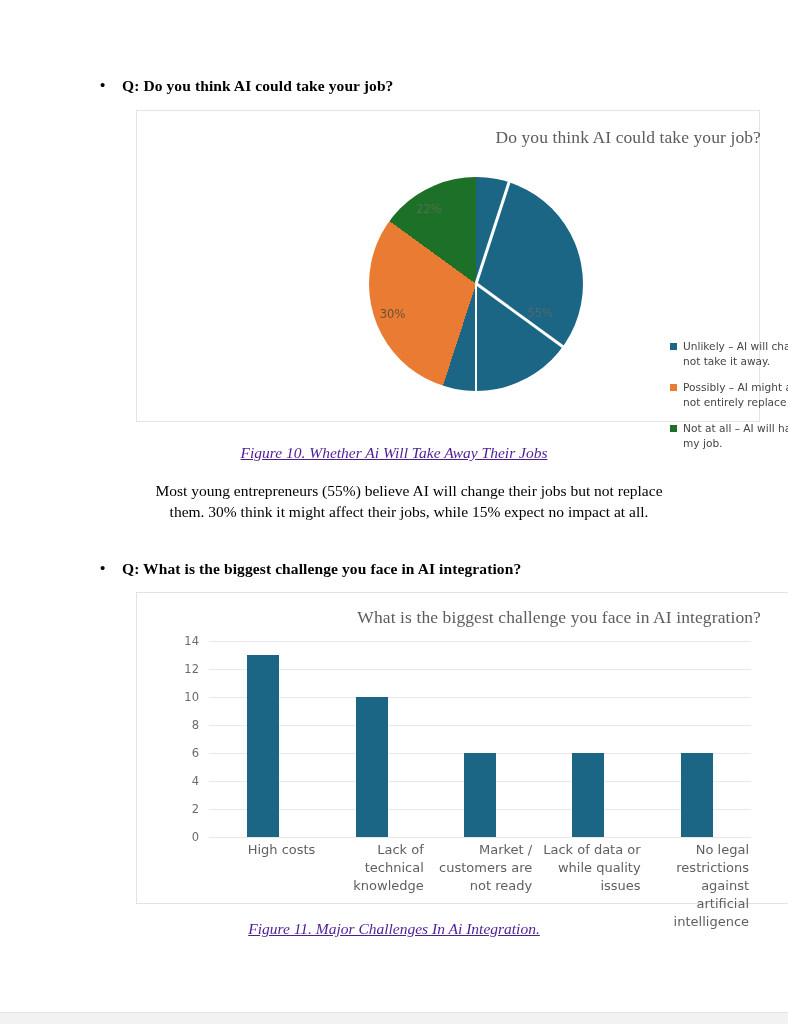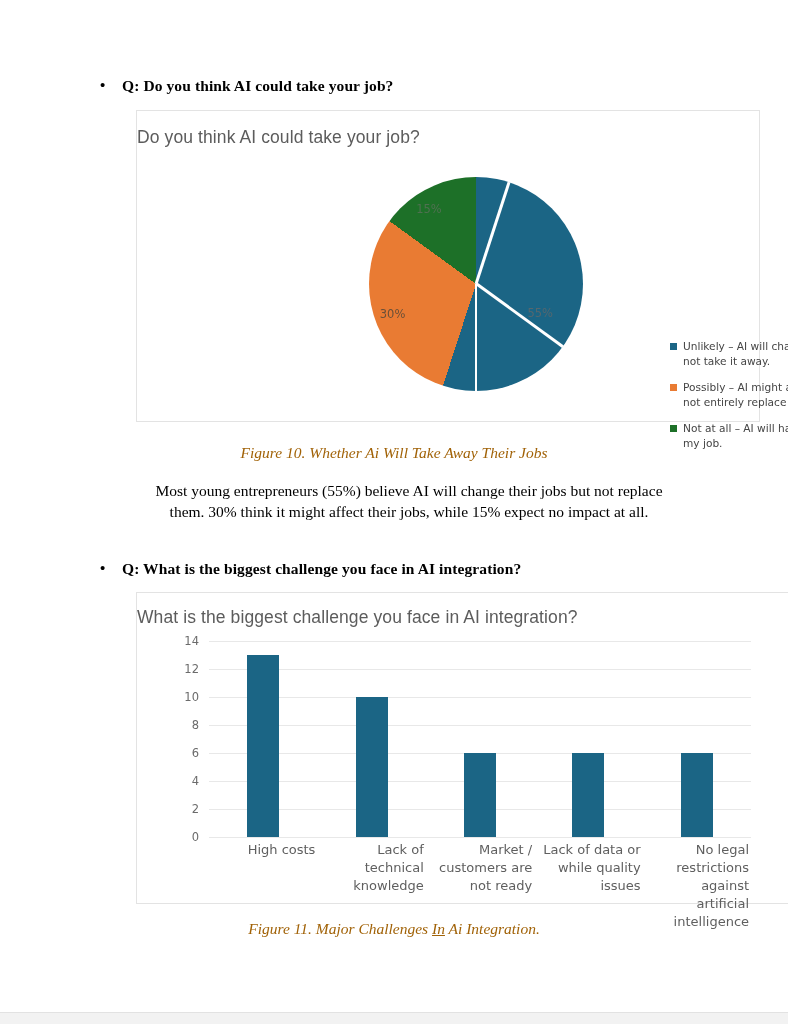--- a/index.html
+++ b/index.html
@@ -50,24 +50,24 @@
   .bullet-text { line-height: 1.25; }
 
   
   .chart-frame {
     position: absolute;
     background: #fff;
     border: 1px solid #e3e3e3;
     box-sizing: border-box;
   }
   .chart-title {
-    font-family: Liberation Sans, sans-serif;
+    font-family: Liberation Serif, serif;
     font-size: 17.5px;
     color: #5c5c5c;
-    text-align: left;
+    text-align: right;
     letter-spacing: .1px;
   }
 
   
   #pie-frame { left: 136px; top: 110px; width: 624px; height: 312px; }
   #pie-title { position: absolute; left: 0; top: 16px; width: 624px; }
   .pie-wrap {
     position: absolute;
     left: 232px; top: 66px;
     width: 214px; height: 214px;
@@ -121,21 +121,22 @@
   }
 
   
   .figcaption {
     position: absolute;
     width: 788px;
     text-align: center;
     font-family: "Liberation Serif", serif;
     font-style: italic;
     font-size: 15.5px;
-    color: #a16207;
+    color: #4c1d95;
+    text-decoration: underline;
   }
   .spellcheck { text-decoration: underline; }
 
   
   .body-par {
     position: absolute;
     font-family: "Liberation Serif", serif;
     font-size: 15.5px;
     line-height: 1.33;
     color: #000;
@@ -219,21 +220,21 @@
 
     <div class="pie-wrap">
 
       <div class="pie-disc" style="background: conic-gradient(#1b6585 0deg 198deg, #e97b33 198deg 306deg, #1d7028 306deg 360deg);"></div>
       <div class="pie-sep" style="transform: rotate(0deg);"></div>
       <div class="pie-sep" style="transform: rotate(198deg);"></div>
       <div class="pie-sep" style="transform: rotate(306deg);"></div>
 
       <div class="pie-label onblue" style="left:80%; top:59%;margin-top:10px;">55%</div>
       <div class="pie-label onorange" style="left:11%; top:64%;">30%</div>
-      <div class="pie-label ongreen" style="left:28%; top:15%;">15%</div>
+      <div class="pie-label ongreen" style="left:28%; top:15%;">22%</div>
     </div>
 
     <div class="pie-legend">
       <div class="legend-row">
         <span class="legend-swatch" style="background:#1b6585;"></span>
         <span class="legend-label">Unlikely – AI will change my job, but not take it away.</span>
       </div>
       <div class="legend-row">
         <span class="legend-swatch" style="background:#e97b33;"></span>
         <span class="legend-label">Possibly – AI might affect my job, but not entirely replace it.</span>

